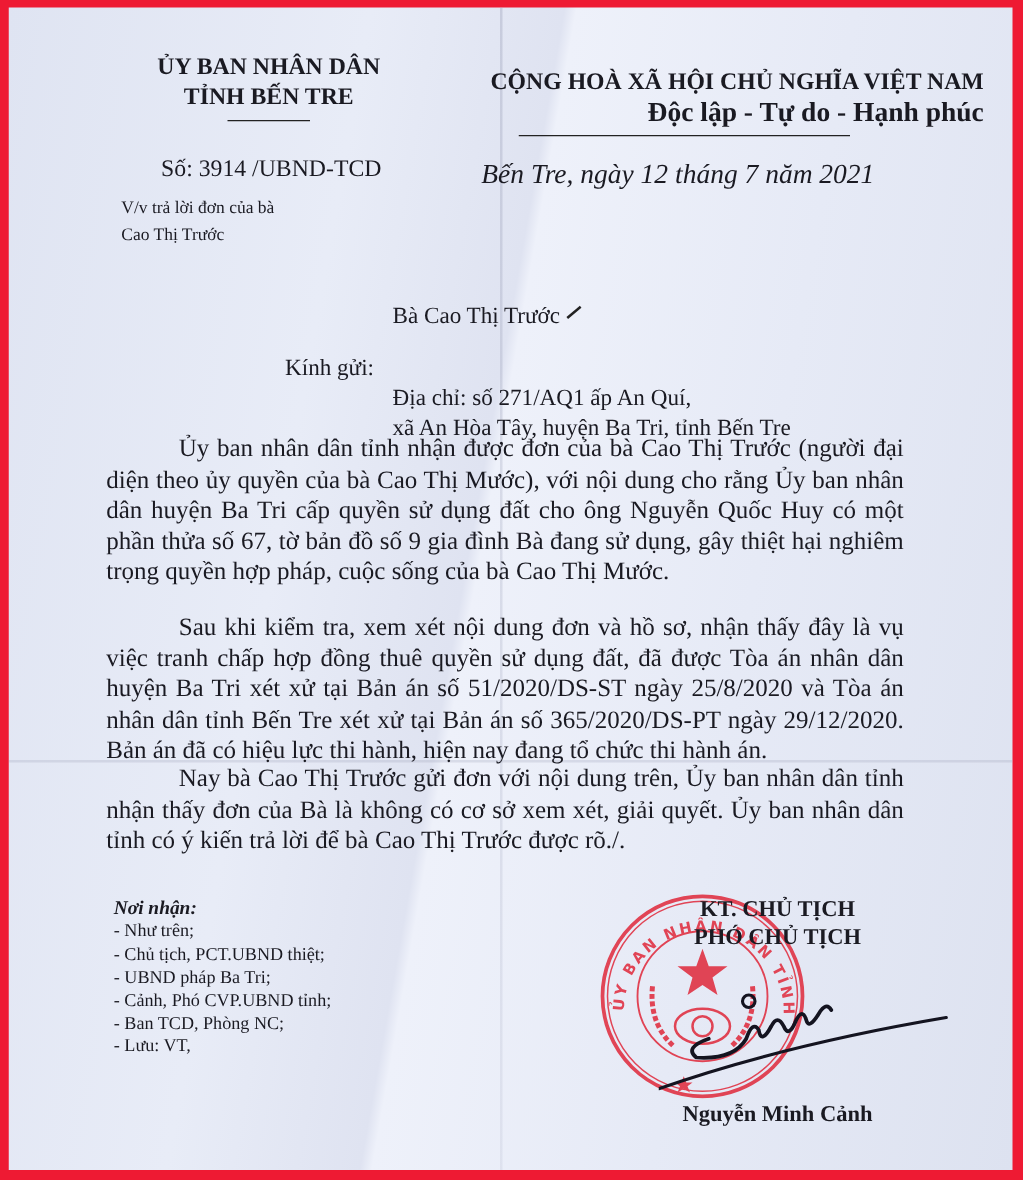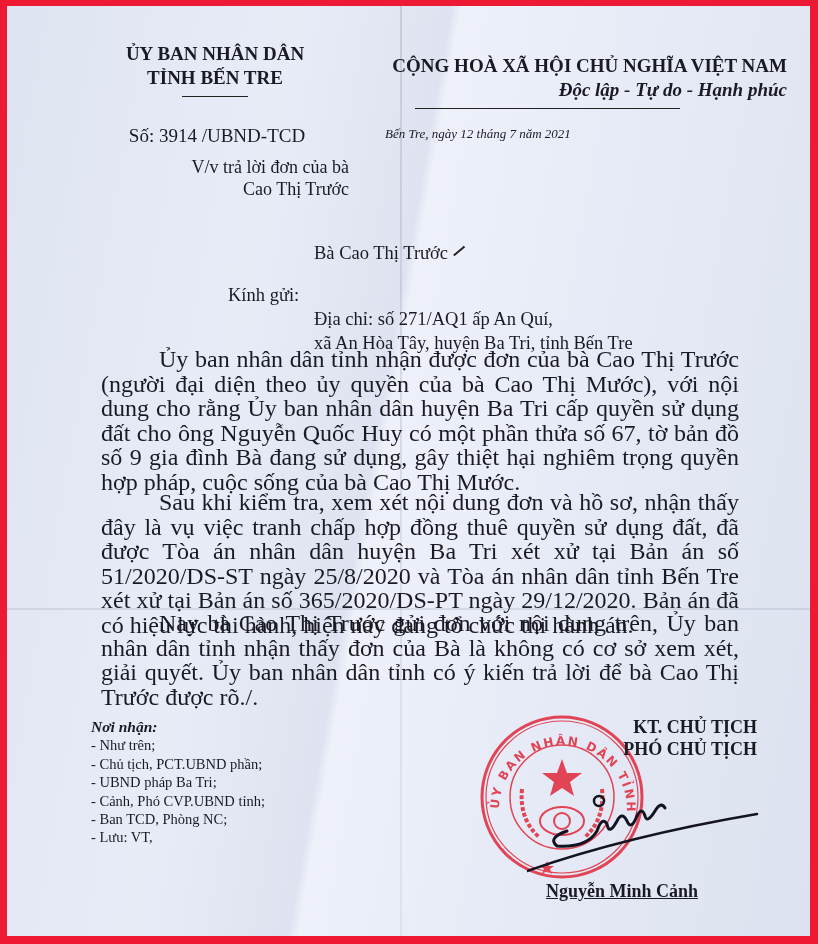--- a/index.html
+++ b/index.html
@@ -21,40 +21,40 @@
   .fold-h {
     position: absolute; left: 0; top: 602px; width: 803px; height: 2px;
     background: rgba(150,155,180,0.25);
   }
   .abs { position: absolute; }
   .hdr-left { left: 88px; top: 36px; width: 240px; text-align: center; }
   .hdr-left .org { font-weight: bold; font-size: 19px; line-height: 24px; }
   .hdr-rule-left { width: 66px; height: 1px; background: #222; margin: 6px auto 0; }
   .hdr-right { left: 300px; top: 48px; width: 480px; text-align: right; }
   .hdr-right .nation { font-weight: bold; font-size: 19px; line-height: 24px; }
-  .hdr-right .motto { font-weight: bold; font-size: 19px; line-height: 24px; font-style: italic; }
+  .hdr-right .motto { font-weight: bold; font-size: 22px; line-height: 24px; }
   .hdr-rule-right { width: 265px; height: 1px; background: #222; margin: 6px auto 0; }
   .docno { left: 100px; top: 119px; width: 220px; text-align: center; font-size: 19px; }
-  .subject { left: 102px; top: 150px; width: 240px; text-align: right; font-size: 18px; line-height: 22px; }
-  .date { left: 378px; top: 120px; font-size: 13px; font-style: italic; }
+  .subject { left: 90px; top: 150px; width: 240px; text-align: left; font-size: 14px; line-height: 22px; }
+  .date { left: 378px; top: 120px; font-size: 22px; font-style: italic; }
   .recipient { left: 221px; top: 235px; font-size: 18.5px; line-height: 24px; }
   .recipient .row { display: flex; }
   .recipient .lbl { width: 86px; margin-top: 42px; }
   .recipient .indent { padding-left: 86px; }
   .check-mark { display: inline-block; width: 14px; height: 1.5px; background: #222; transform: rotate(-40deg); margin-left: 4px; vertical-align: 8px; }
-  .body-text { left: 78px; width: 638px; font-size: 24px; line-height: 24.6px; text-align: justify; margin-left: 16px; }
+  .body-text { left: 78px; width: 638px; font-size: 20px; line-height: 24.6px; text-align: justify; }
   .body-text p { margin: 0; text-indent: 58px; }
   .p1 { top: 341px; }
   .p2 { top: 484px; }
   .p3 { top: 605px; }
   .recv { left: 84px; top: 712px; font-size: 14.5px; line-height: 18.4px; }
   .recv .title { font-weight: bold; font-style: italic; font-size: 15.5px; }
-  .sign { left: 480px; top: 710px; width: 270px; text-align: right; }
+  .sign { left: 480px; top: 710px; width: 270px; text-align: center; }
   .sign .role { font-weight: bold; font-size: 18px; line-height: 22px; position: relative; z-index: 3; }
-  .signer { left: 480px; top: 875px; width: 270px; text-align: center; font-weight: bold; font-size: 18px; text-decoration: underline; }
+  .signer { left: 480px; top: 875px; width: 270px; text-align: center; font-weight: bold; font-size: 18px; }
   .seal { position: absolute; left: 470px; top: 703px; width: 170px; height: 170px; z-index: 2; opacity: 0.85; }
   .signature { position: absolute; left: 520px; top: 770px; width: 240px; height: 100px; z-index: 4; }
 </style>
 </head>
 <body>
 
 <div class="paper">
   <div class="fold-v"></div>
   <div class="fold-h"></div>
 
@@ -95,21 +95,21 @@
   <div class="abs body-text p2">
     <p>Sau khi kiểm tra, xem xét nội dung đơn và hồ sơ, nhận thấy đây là vụ việc tranh chấp hợp đồng thuê quyền sử dụng đất, đã được Tòa án nhân dân huyện Ba Tri xét xử tại Bản án số 51/2020/DS-ST ngày 25/8/2020 và Tòa án nhân dân tỉnh Bến Tre xét xử tại Bản án số 365/2020/DS-PT ngày 29/12/2020. Bản án đã có hiệu lực thi hành, hiện nay đang tổ chức thi hành án.</p>
   </div>
   <div class="abs body-text p3">
     <p>Nay bà Cao Thị Trước gửi đơn với nội dung trên, Ủy ban nhân dân tỉnh nhận thấy đơn của Bà là không có cơ sở xem xét, giải quyết. Ủy ban nhân dân tỉnh có ý kiến trả lời để bà Cao Thị Trước được rõ./.</p>
   </div>
 
   <div class="abs recv">
     <div class="title">Nơi nhận:</div>
     <div>- Như trên;</div>
-    <div>- Chủ tịch, PCT.UBND phần;</div>
+    <div>- Chủ tịch, PCT.UBND thiệt;</div>
     <div>- UBND pháp Ba Tri;</div>
     <div>- Cảnh, Phó CVP.UBND tỉnh;</div>
     <div>- Ban TCD, Phòng NC;</div>
     <div>- Lưu: VT,</div>
   </div>
 
   <div class="seal">
     <svg width="170" height="170" viewBox="0 0 170 170">
       <defs>
         <path id="sealArcTop" d="M 22 100 A 64 64 0 1 1 150 100"></path>

